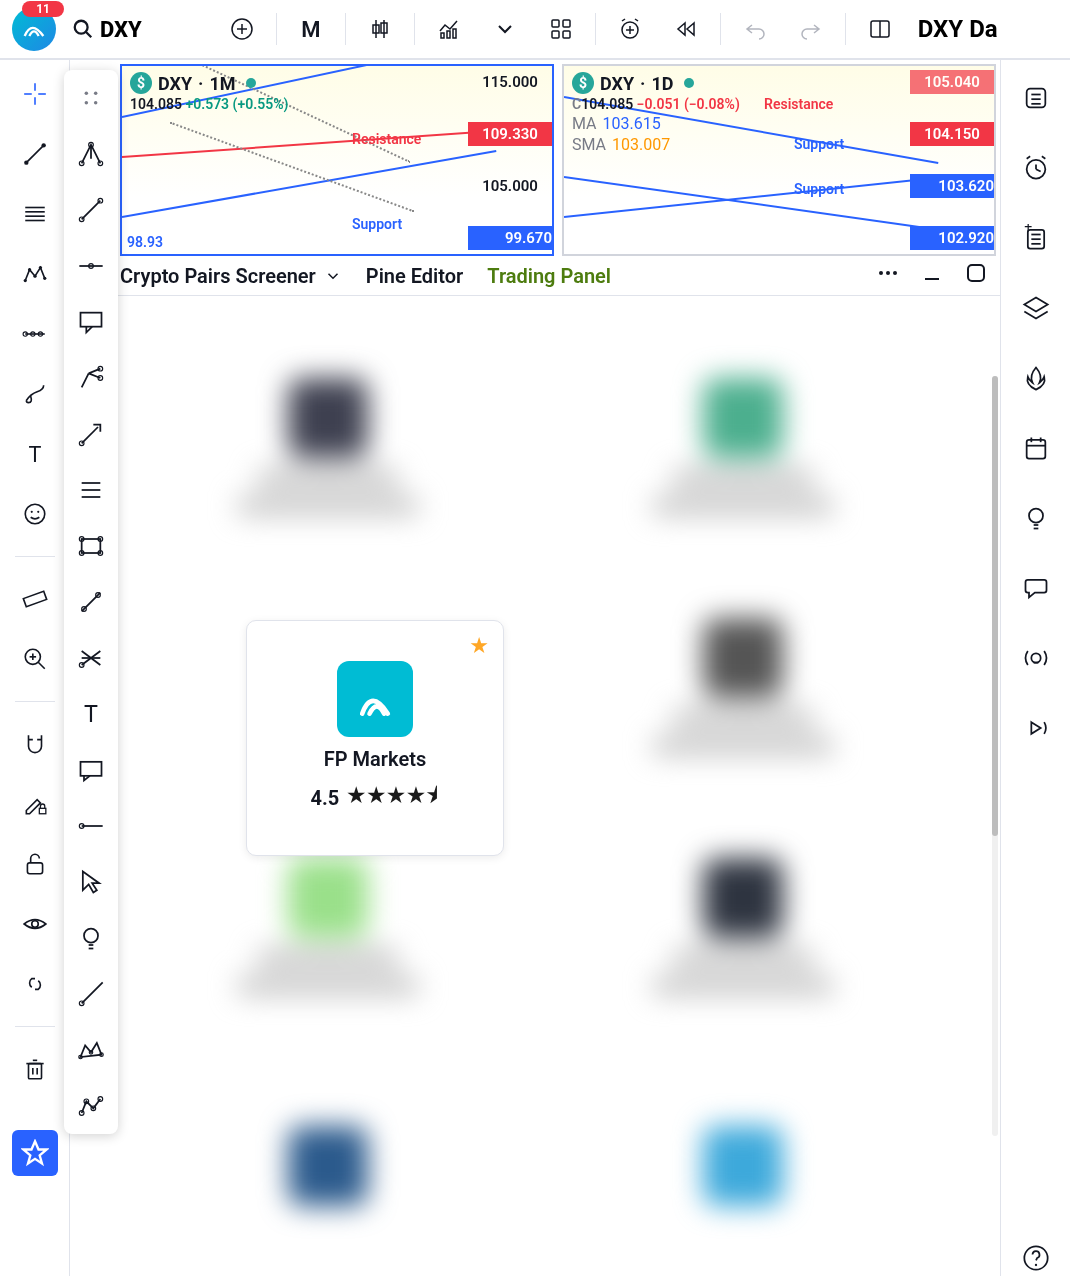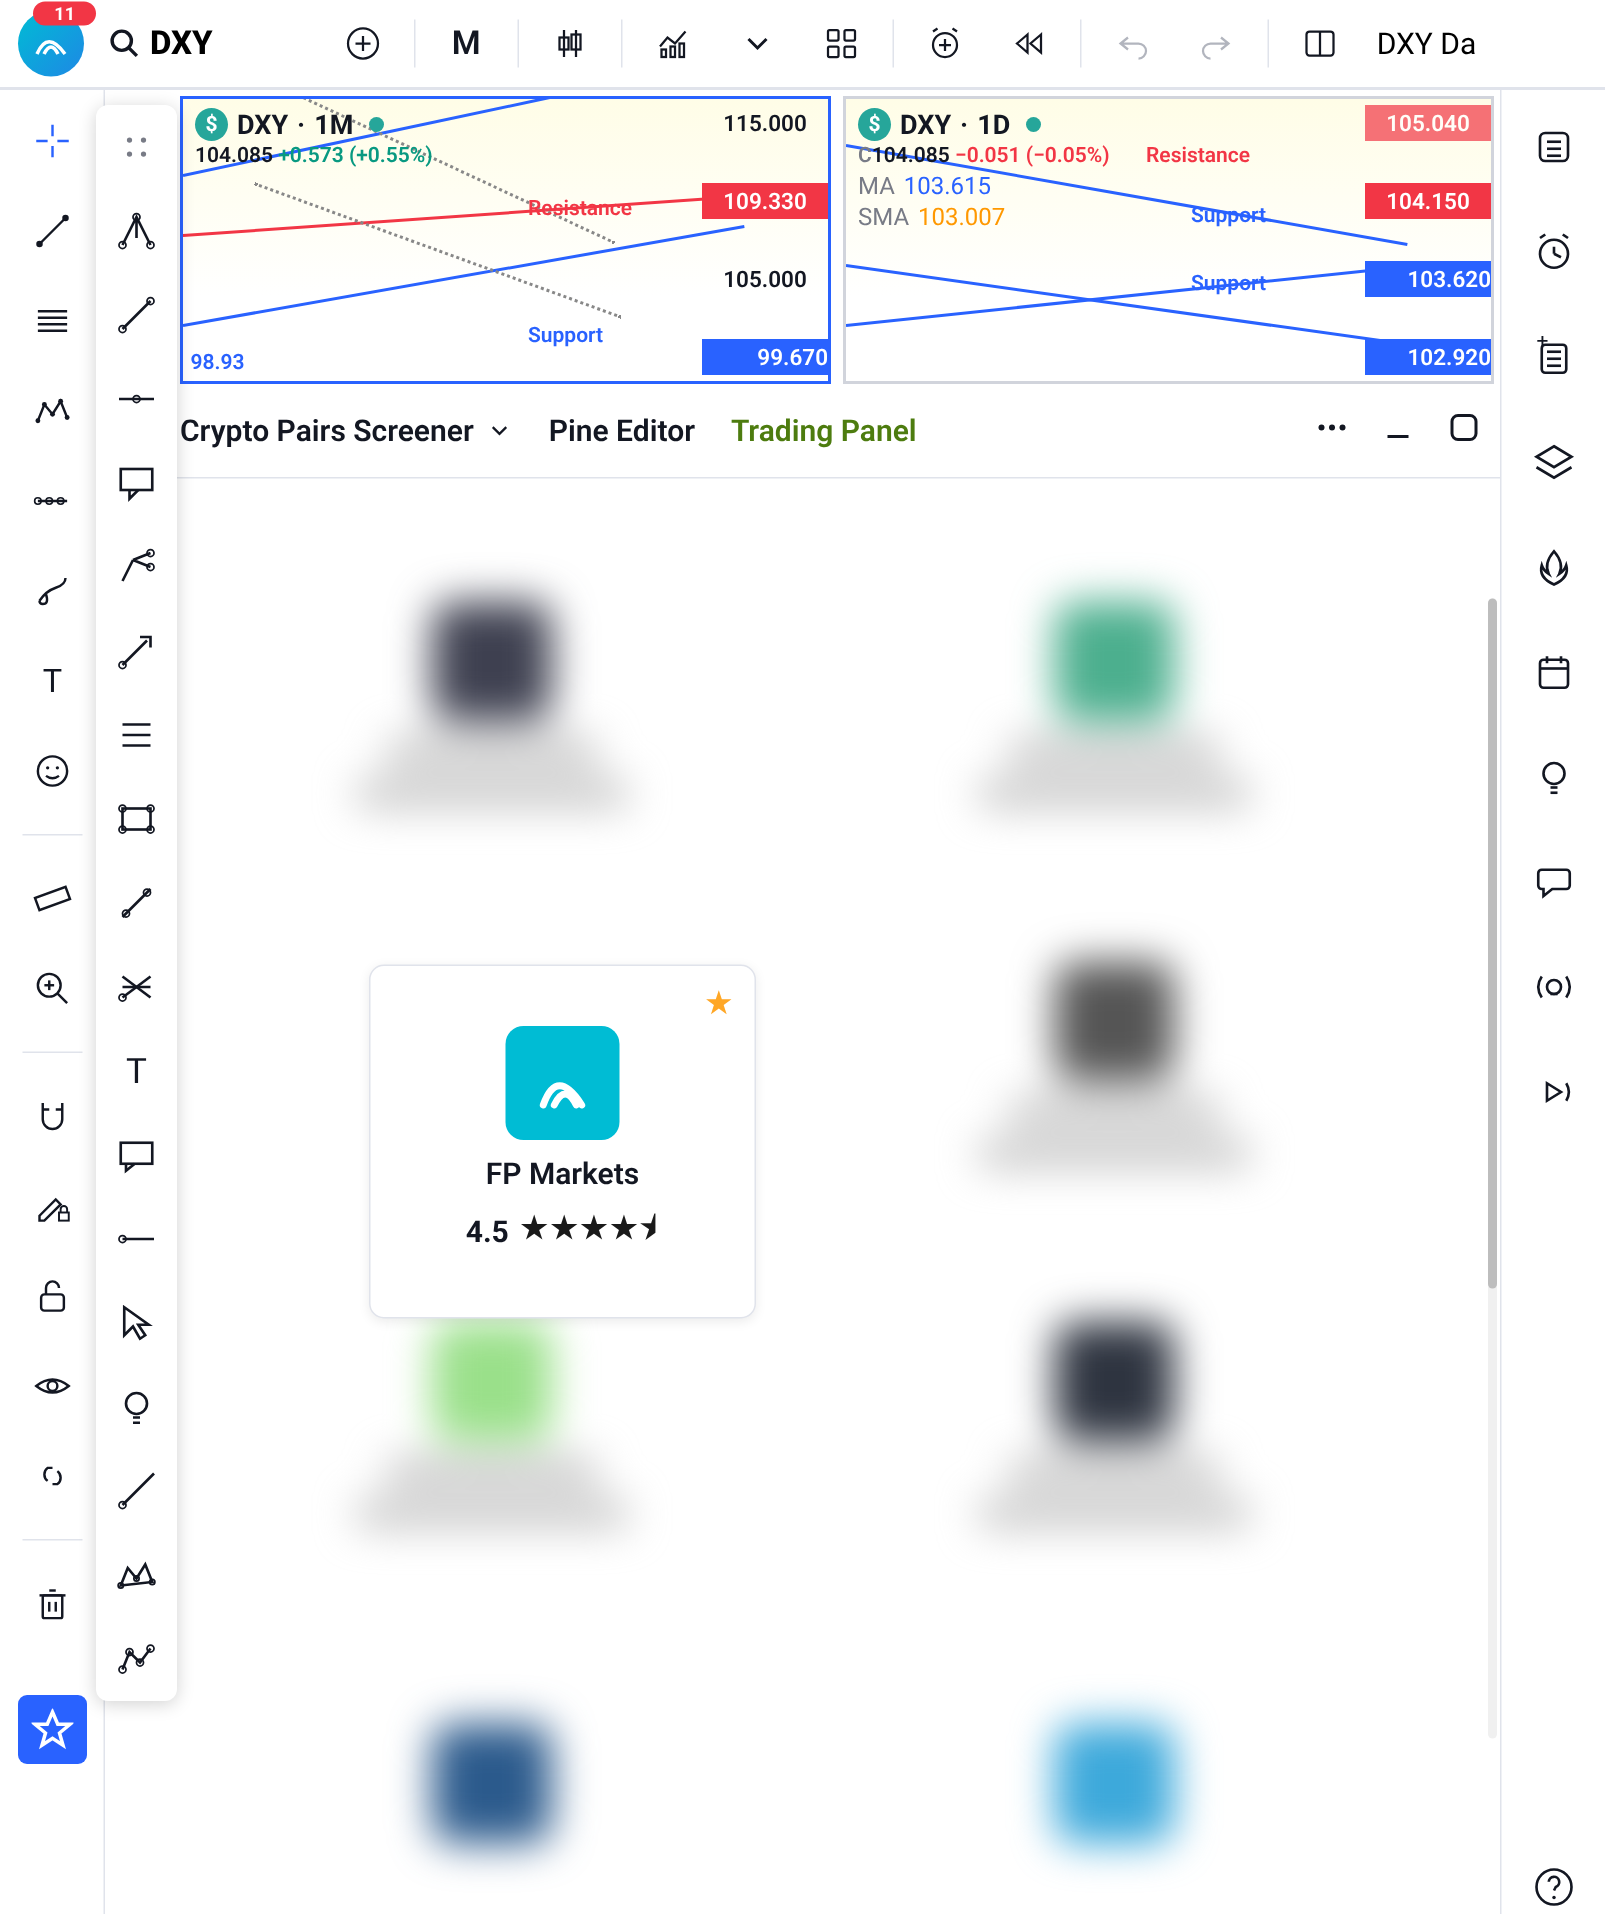--- a/index.html
+++ b/index.html
@@ -9,21 +9,21 @@
 .top-toolbar { height: 60px; display: flex; align-items: center; padding: 0 12px; border-bottom: 2px solid #e0e3eb; gap: 8px; }
 .logo { width: 44px; height: 44px; border-radius: 50%; background: linear-gradient(135deg,#00bcd4,#1e88e5); position: relative; display:flex;align-items:center;justify-content:center; }
 .logo svg { width: 28px; height: 28px; }
 .badge { position: absolute; top: -6px; right: -8px; background: #f23645; color: #fff; font-size: 12px; font-weight: 700; border-radius: 10px; padding: 1px 14px; }
 .search-group { display: flex; align-items: center; gap: 6px; margin-left: 8px; font-size: 22px; font-weight: 800; }
 .search-group svg { width: 22px; height: 22px; }
 .tb-btn { width: 48px; height: 48px; display: flex; align-items: center; justify-content: center; border-radius: 4px; color: #131722; }
 .tb-btn svg { width: 24px; height: 24px; }
 .tb-sep { width: 1px; height: 32px; background: #e0e3eb; margin: 0 2px; }
 .interval-btn { font-size: 22px; font-weight: 600; width: 48px; text-align: center; }
-.top-right-text { font-size: 20px; font-weight: 400; margin-left: 6px; white-space: nowrap; }
+.top-right-text { font-size: 24px; font-weight: 700; margin-left: 6px; white-space: nowrap; }
 
 
 .main { display: flex; height: calc(100% - 60px); }
 
 
 .left-rail { width: 70px; border-right: 1px solid #e0e3eb; display: flex; flex-direction: column; align-items: center; padding-top: 16px; gap: 24px; position: relative; }
 .left-rail .tool { width: 36px; height: 36px; display: flex; align-items: center; justify-content: center; color: #131722; }
 .left-rail .tool svg { width: 26px; height: 26px; }
 .left-rail .divider { width: 40px; height: 1px; background: #e0e3eb; }
 .fav-box { position: absolute; bottom: 100px; left: 12px; width: 46px; height: 46px; background: #2962ff; border-radius: 6px; display: flex; align-items: center; justify-content: center; }
@@ -60,21 +60,21 @@
 .price-label { font-size: 15px; text-align: center; padding: 3px 0; font-weight: 600; color: #131722; }
 .price-label.red { background: #f23645; color: #fff; }
 .price-label.blue { background: #2962ff; color: #fff; text-align: right; }
 .chart-annot { position: absolute; font-size: 14px; color: #f23645; font-weight: 600; }
 .chart-annot.sup { color: #2962ff; }
 .chart-line { position: absolute; height: 2px; background: #2962ff; transform-origin: left; }
 .chart-line.red { background: #f23645; }
 .chart-dots { position: absolute; border-top: 2px dotted #888; }
 
 
-.panel-bar { height: 63px; display: flex; align-items: center; padding: 0 12px 0 50px; border-bottom: 1px solid #e0e3eb; gap: 24px; font-size: 20px; font-weight: 600; }
+.panel-bar { height: 40px; display: flex; align-items: center; padding: 0 12px 0 50px; border-bottom: 1px solid #e0e3eb; gap: 24px; font-size: 20px; font-weight: 600; }
 .panel-tab { color: #131722; display: flex; align-items: center; gap: 8px; }
 .panel-tab.active { color: #4d7c0f; }
 .panel-controls { margin-left: auto; display: flex; gap: 20px; }
 .panel-controls svg { width: 24px; height: 24px; }
 
 
 .trading-panel { flex: 1; position: relative; overflow: hidden; padding-left: 50px; }
 .blur-bg { position: absolute; inset: 0; filter: blur(14px); display: grid; grid-template-columns: 1fr 1fr; gap: 60px; padding: 60px 80px; }
 .blur-card { height: 180px; display: flex; flex-direction: column; align-items: center; justify-content: center; gap: 12px; }
 .blur-icon { width: 80px; height: 80px; border-radius: 14px; }
@@ -484,21 +484,21 @@
         <div class="chart-header">
           <div class="chart-title">
             <span class="sym-circle">$</span>
             <span>DXY</span> · 
             <span>1D</span>
             <span class="status-dot"></span>
           </div>
           <div class="chart-values">
             <span style="color:#787b86">C</span><span>104.085</span>
             <span class="neg">−0.051</span>
-            <span class="neg">(−0.05%)</span>
+            <span class="neg">(−0.08%)</span>
           </div>
           <div class="chart-ind"><span class="lbl">MA</span><span>103.615</span></div>
           <div class="chart-ind" style="color:#ff9800"><span class="lbl">SMA</span><span>103.007</span></div>
         </div>
         <div class="price-axis">
           <div class="price-label red" style="opacity:.7">105.040</div>
           <div class="price-label red">104.150</div>
           <div class="price-label blue">103.620</div>
           <div class="price-label blue">102.920</div>
         </div>

